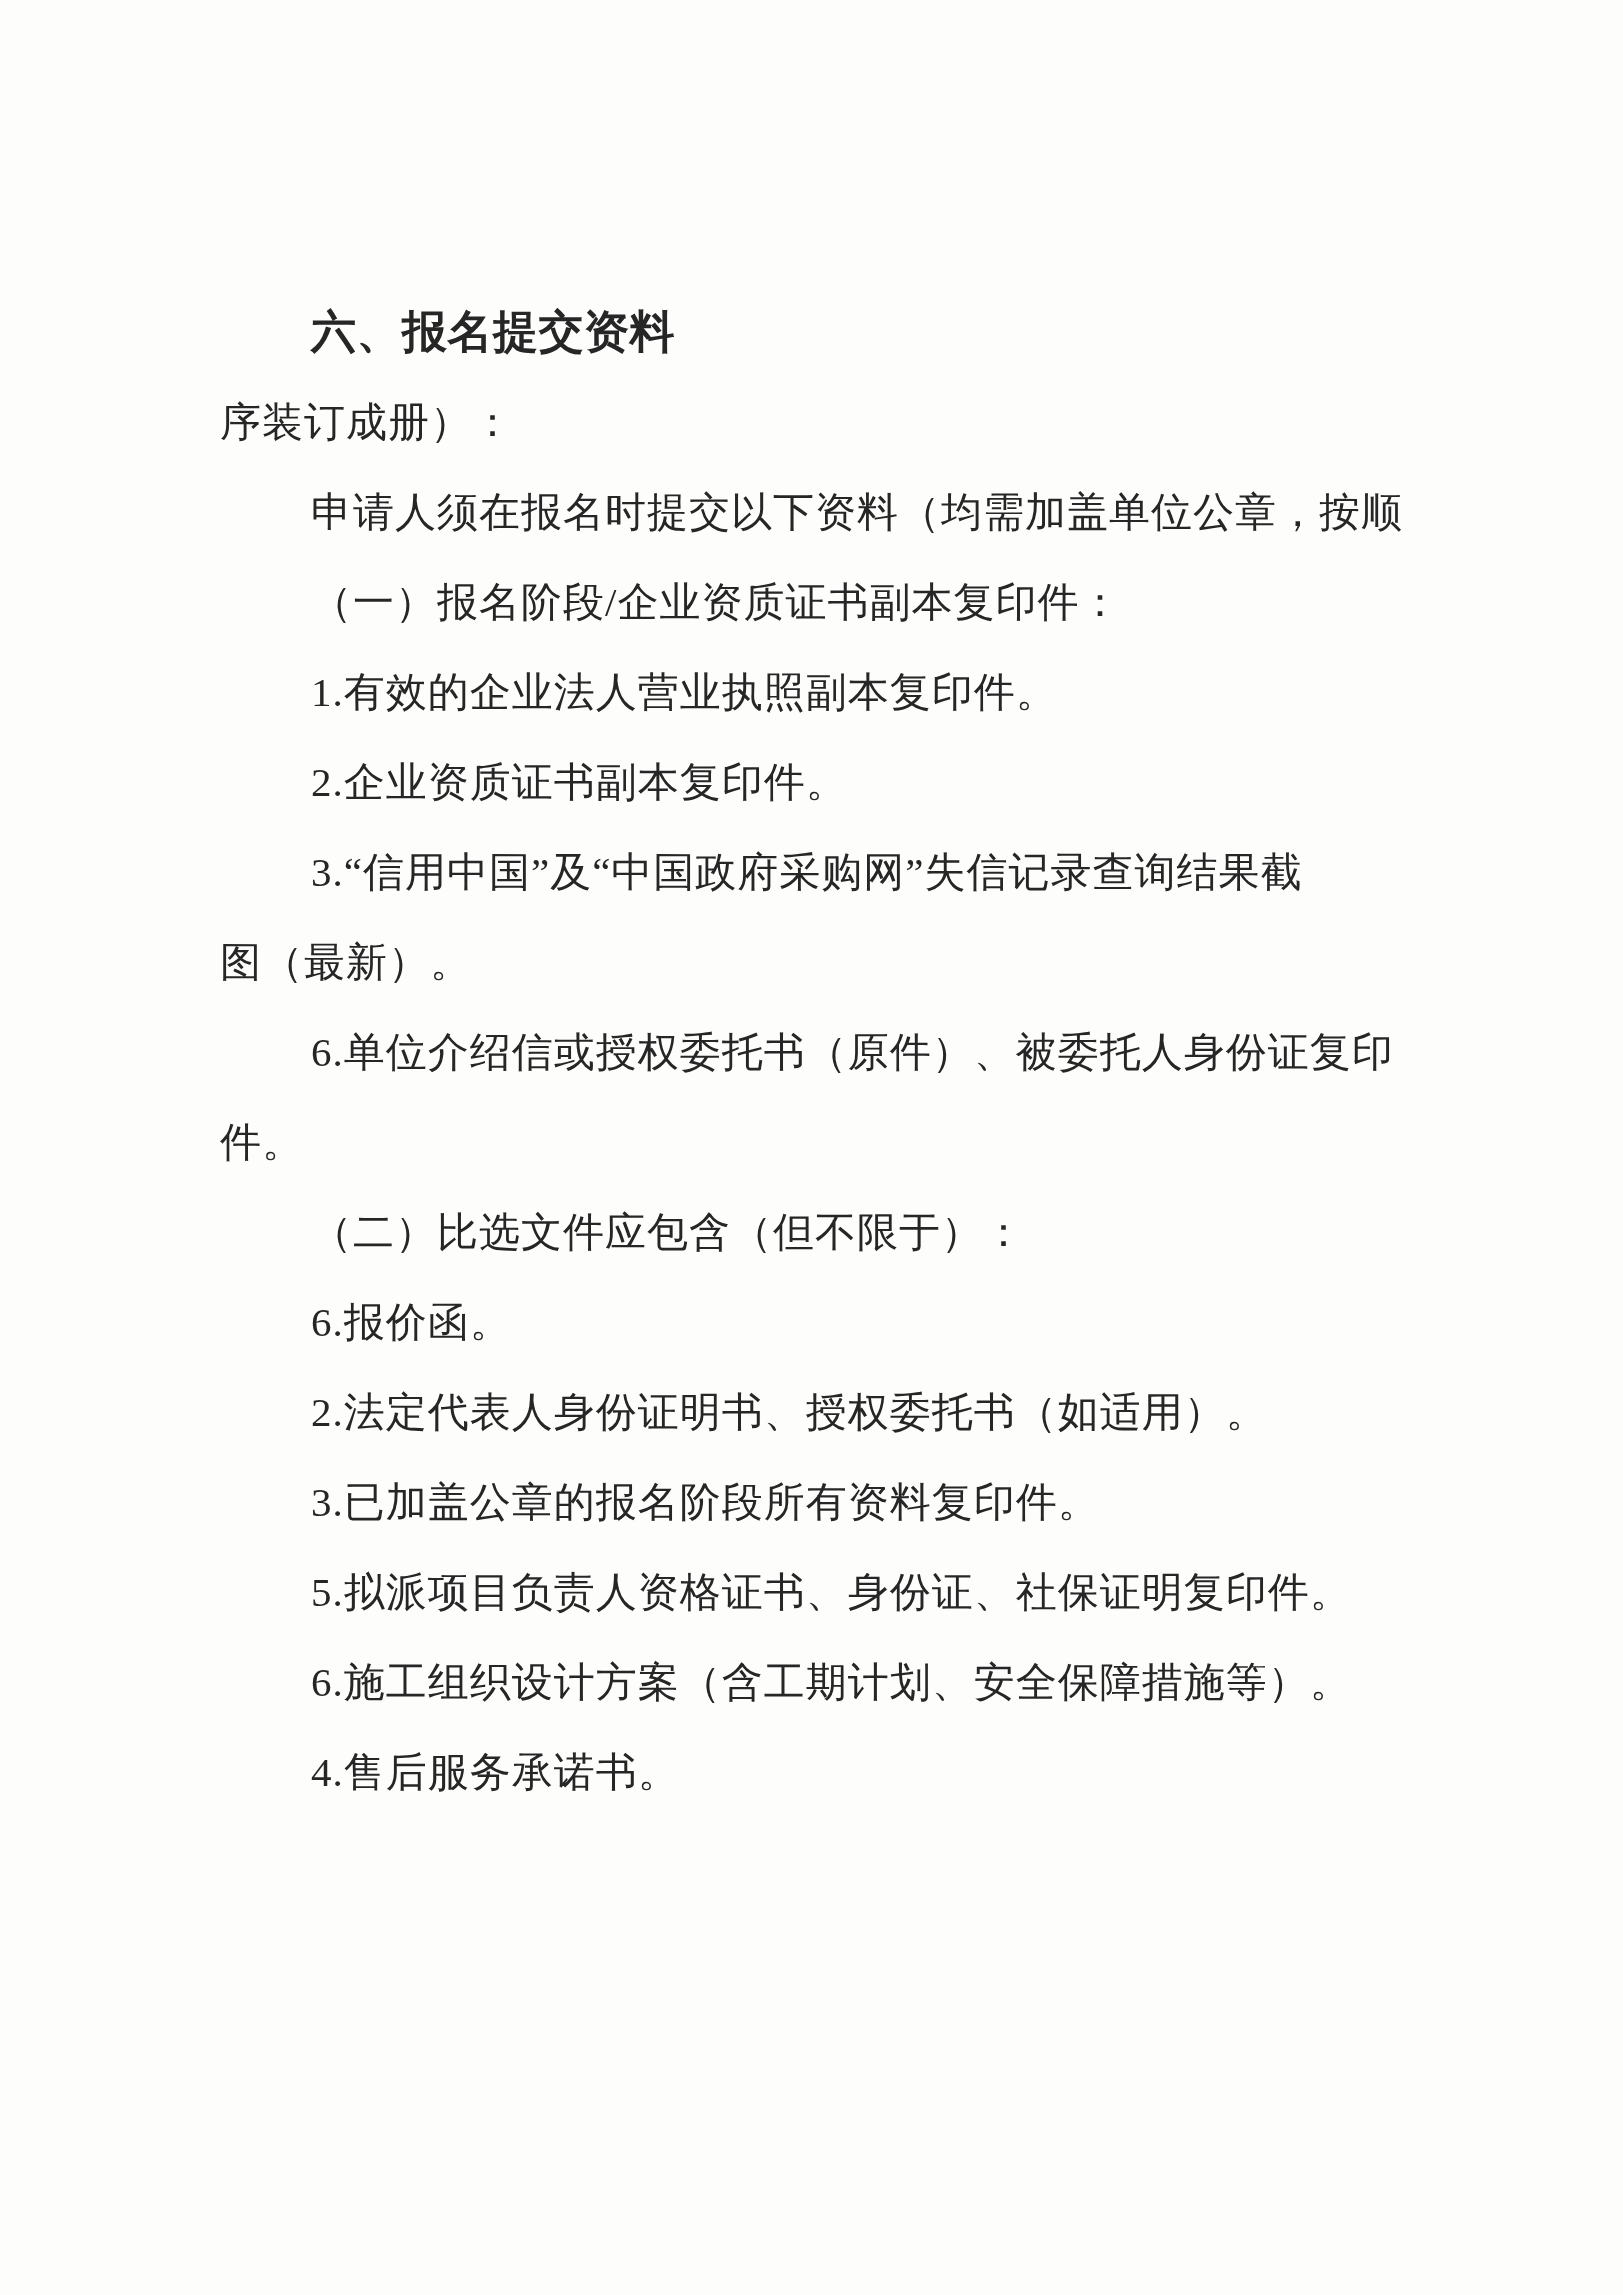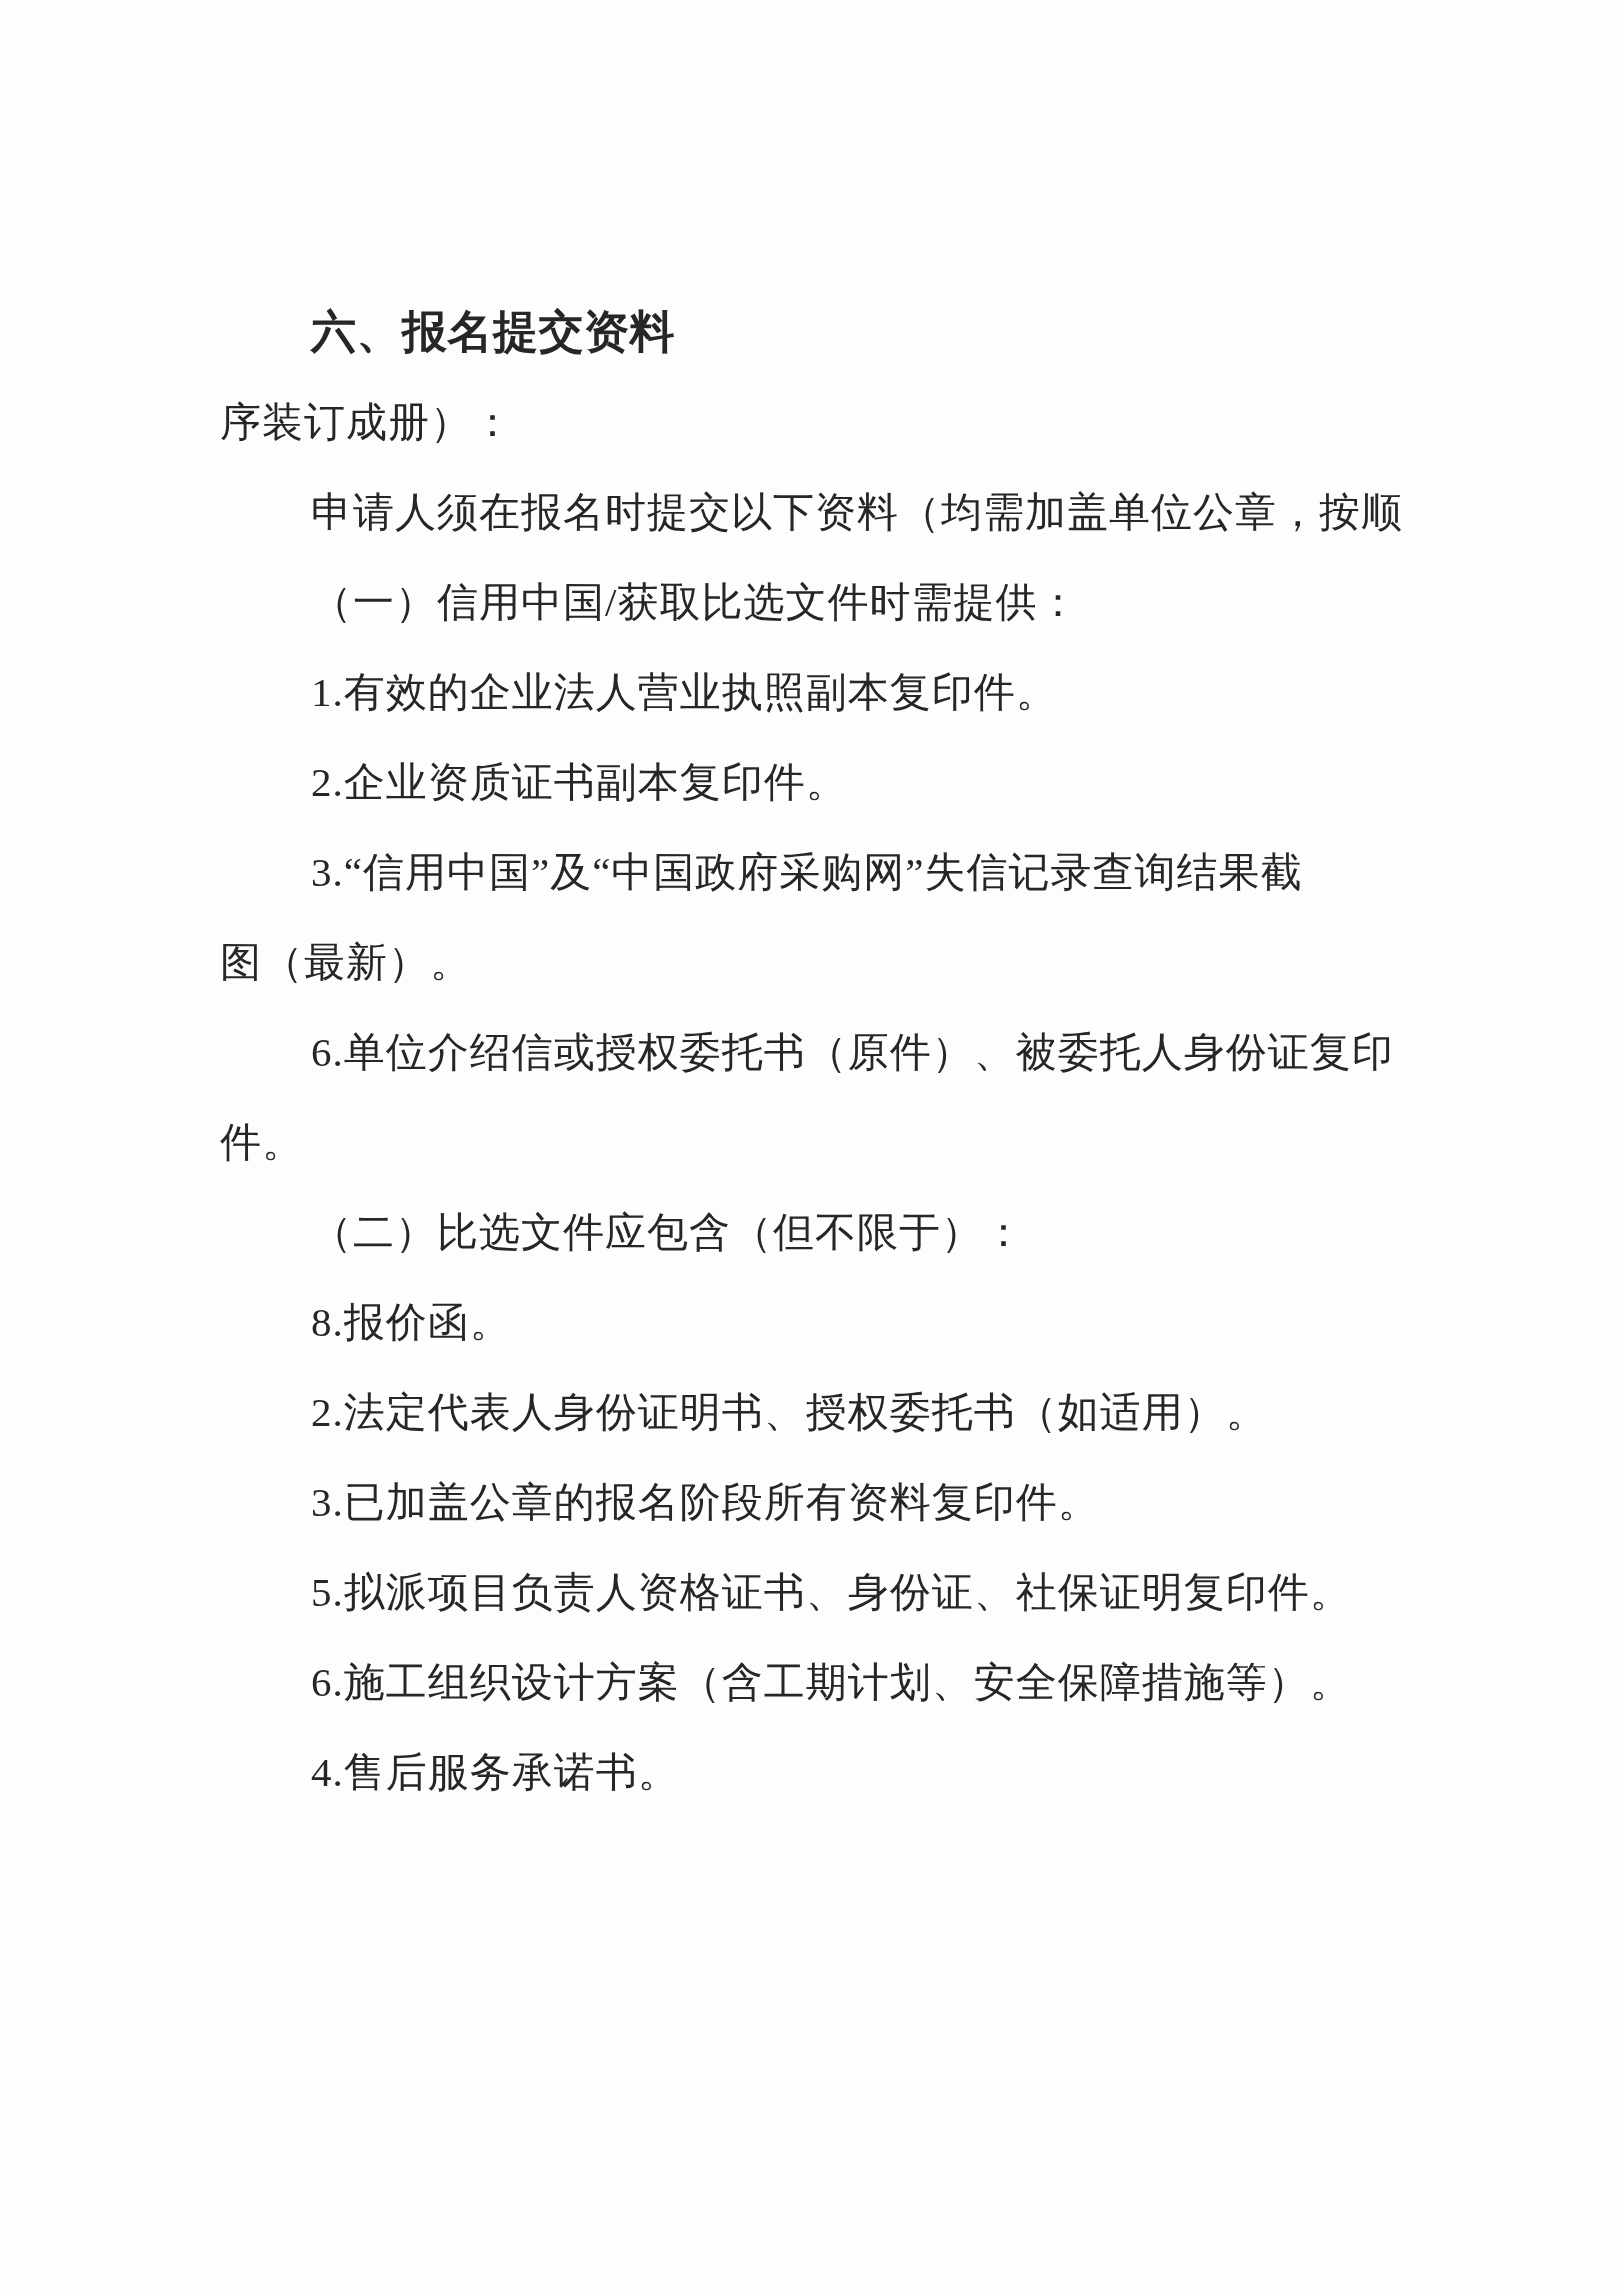--- a/index.html
+++ b/index.html
@@ -42,29 +42,29 @@
 </style>
 </head>
 <body>
 
 <div class="page">
   <h1 class="line heading indent">六、报名提交资料</h1>
 
   <p class="line">序装订成册）：</p>
   <p class="line indent">申请人须在报名时提交以下资料（均需加盖单位公章，按顺</p>
 
-  <p class="line indent">（一）信用中国/获取比选文件时需提供：</p>
+  <p class="line indent">（一）报名阶段/企业资质证书副本复印件：</p>
   <p class="line indent">1.有效的企业法人营业执照副本复印件。</p>
   <p class="line indent">2.企业资质证书副本复印件。</p>
   <p class="line indent">3.“信用中国”及“中国政府采购网”失信记录查询结果截</p>
   <p class="line">图（最新）。</p>
   <p class="line indent">6.单位介绍信或授权委托书（原件）、被委托人身份证复印</p>
   <p class="line">件。</p>
 
   <p class="line indent">（二）比选文件应包含（但不限于）：</p>
-  <p class="line indent">8.报价函。</p>
+  <p class="line indent">6.报价函。</p>
   <p class="line indent">2.法定代表人身份证明书、授权委托书（如适用）。</p>
   <p class="line indent">3.已加盖公章的报名阶段所有资料复印件。</p>
   <p class="line indent">5.拟派项目负责人资格证书、身份证、社保证明复印件。</p>
   <p class="line indent">6.施工组织设计方案（含工期计划、安全保障措施等）。</p>
   <p class="line indent">4.售后服务承诺书。</p>
 </div>
 
 
 </body></html>

